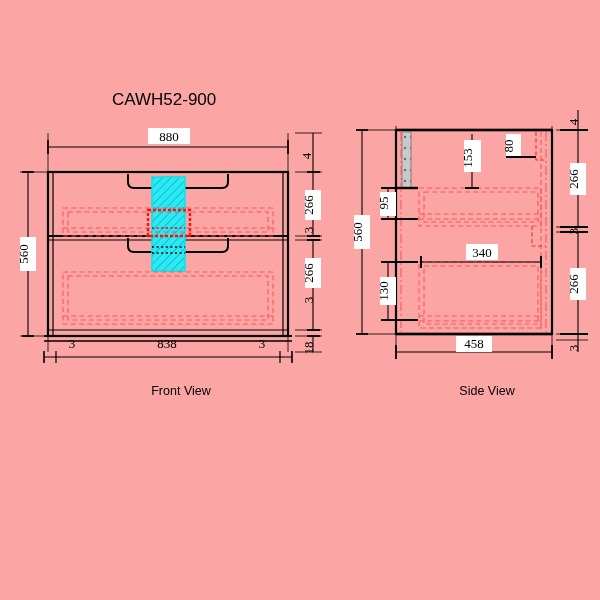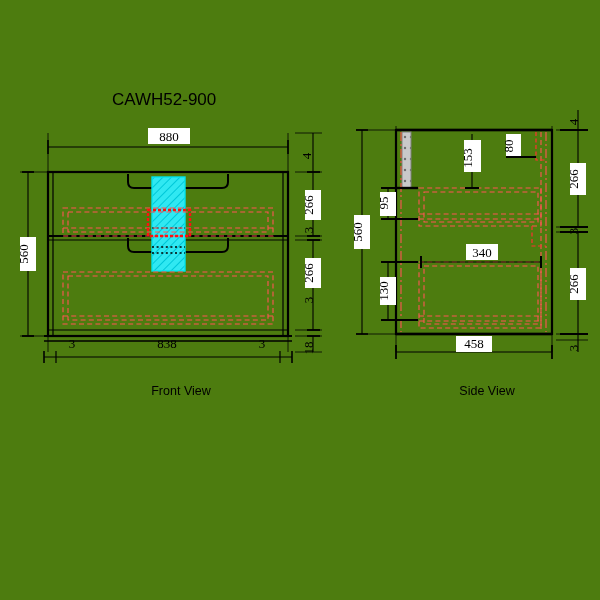--- a/index.html
+++ b/index.html
@@ -11,21 +11,21 @@
     width: 600px;
     height: 600px;
     font-family: "Liberation Serif", serif;
     color: #000000;
     overflow: hidden;
   }
   #sheet {
     position: relative;
     width: 600px;
     height: 600px;
-    background: #4d7c0f;
+    background: #fca5a5;
   }
   #drawing-svg {
     position: absolute;
     left: 0;
     top: 0;
   }
   .dim-text {
     font-family: "Liberation Serif", serif;
     font-size: 13px;
     fill: #000000;

